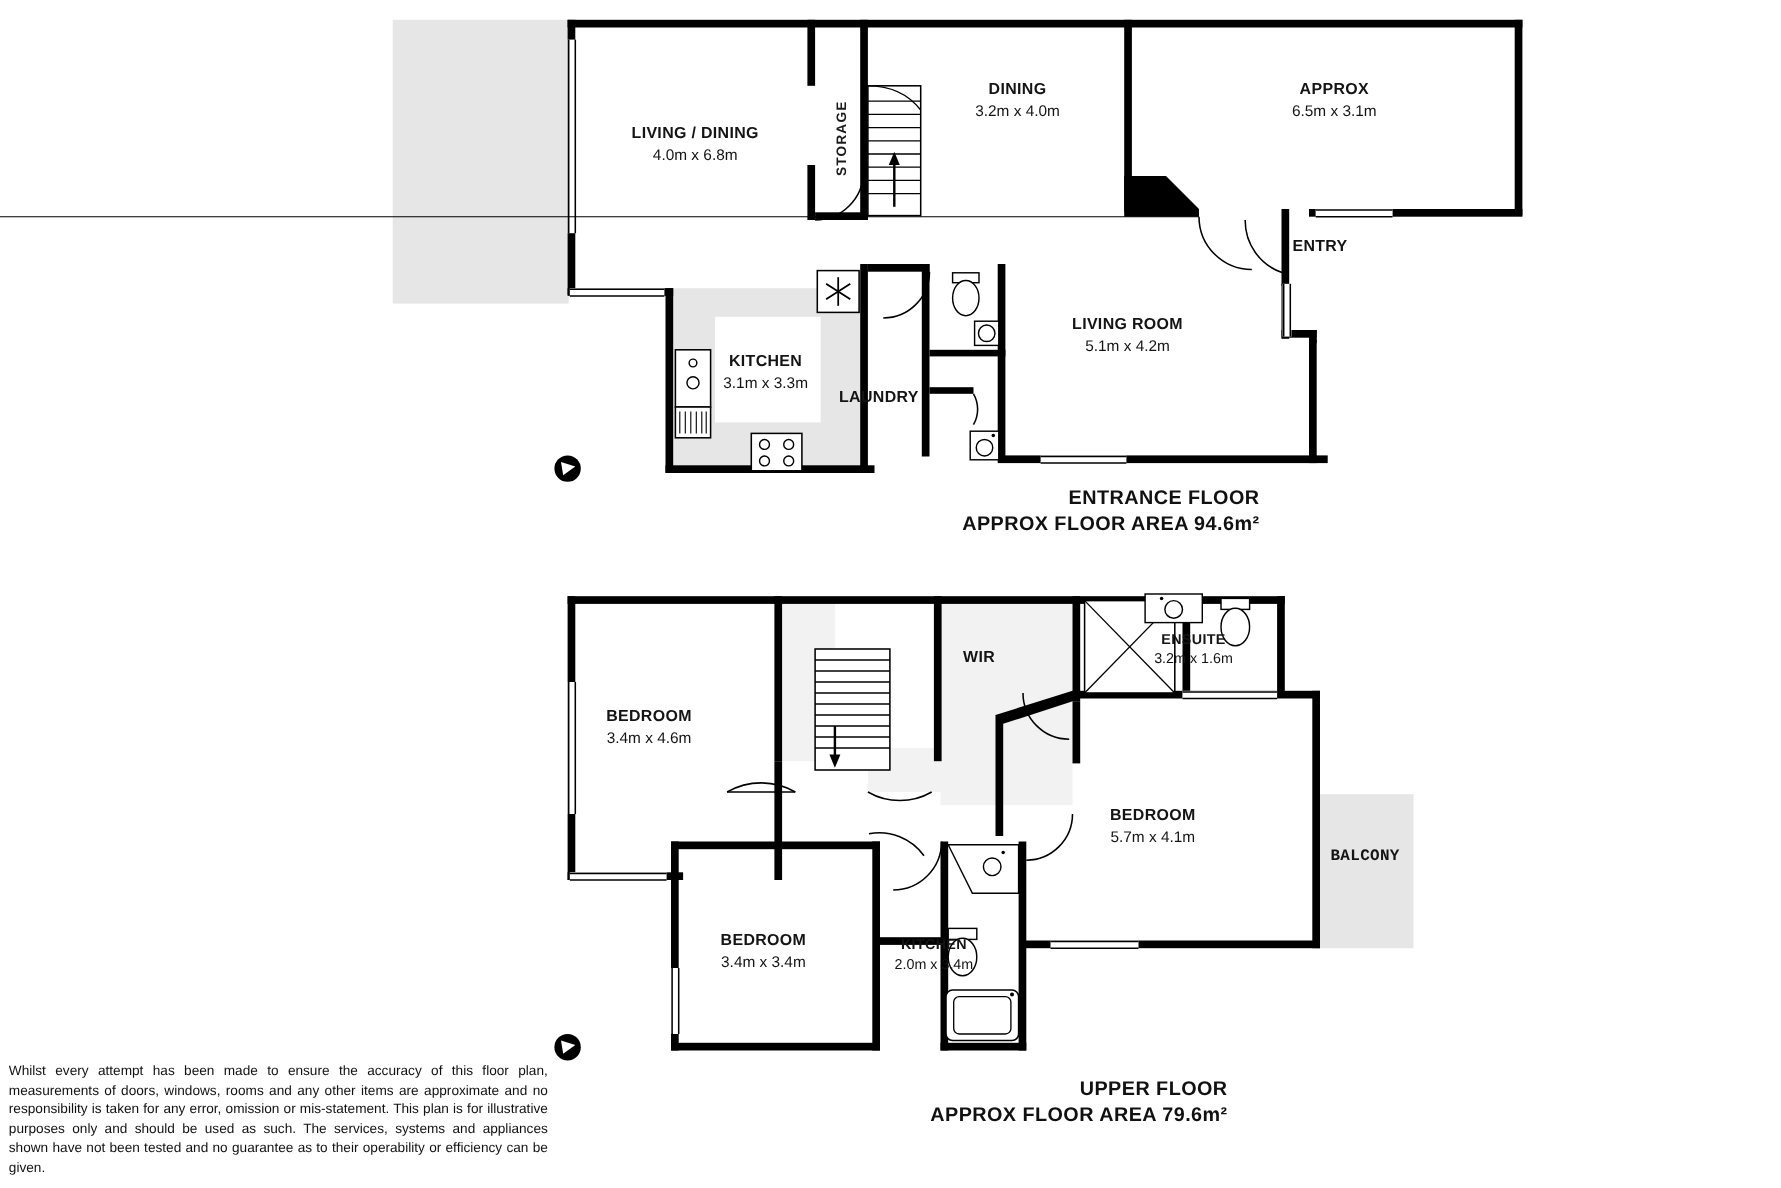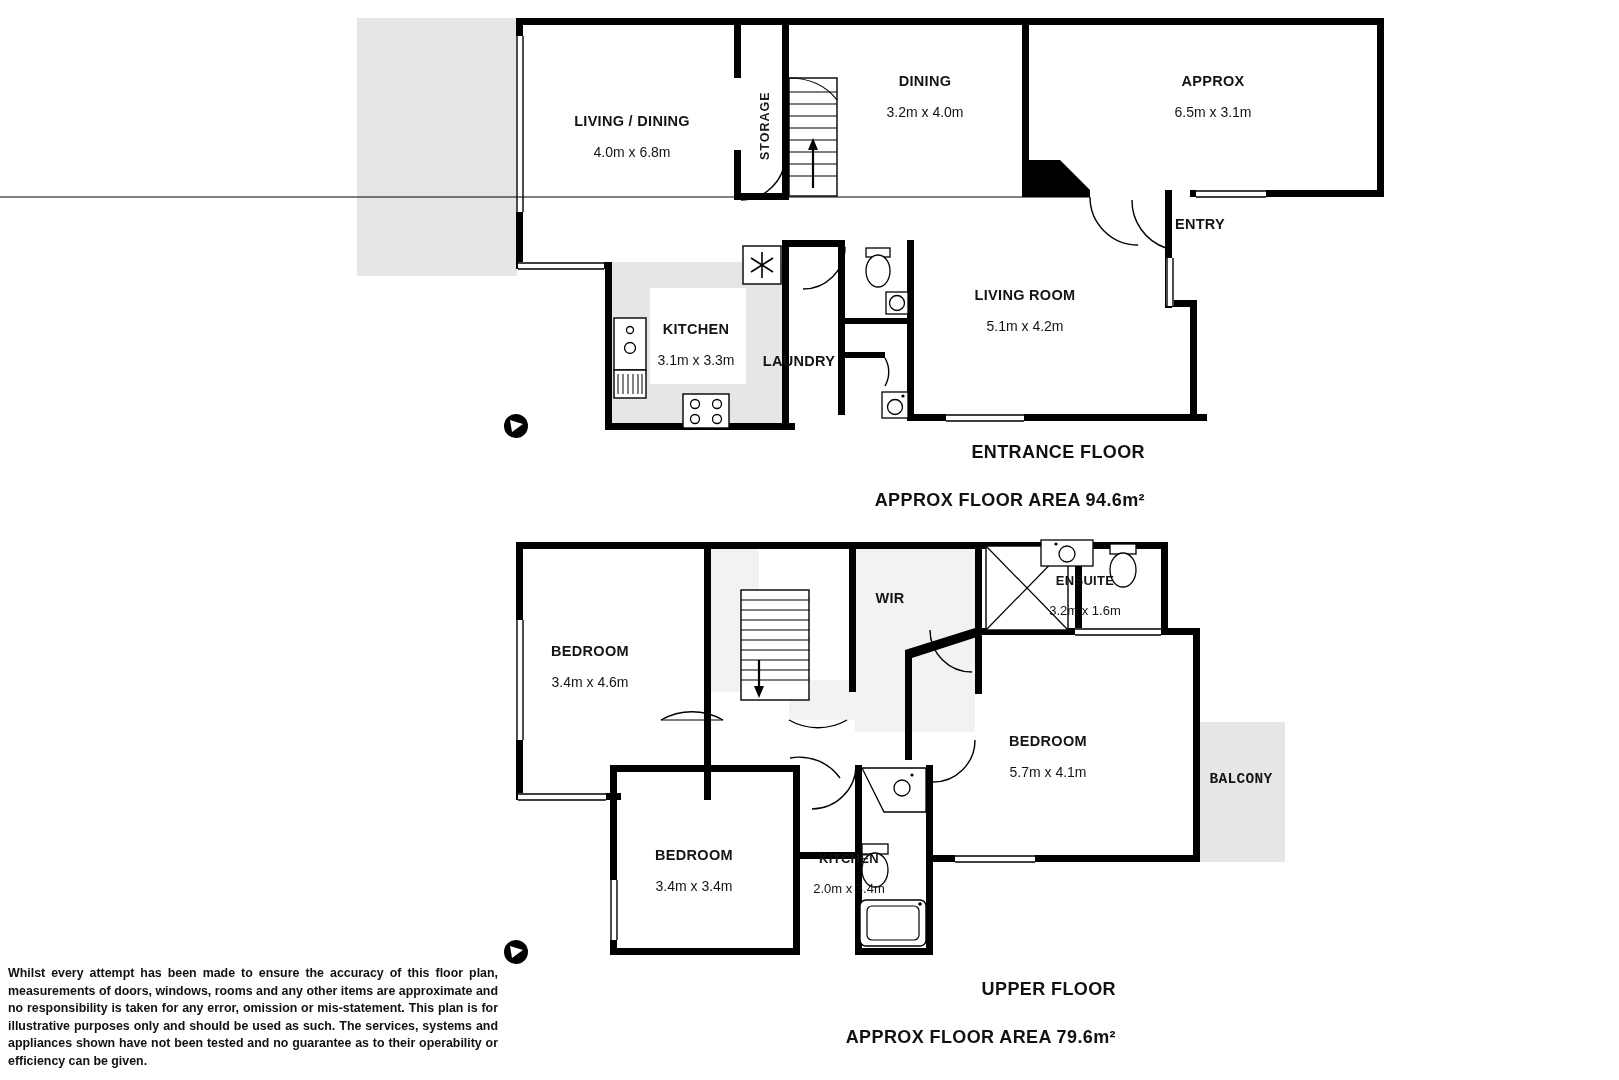--- a/index.html
+++ b/index.html
@@ -31,21 +31,21 @@
     display: block;
     font-weight: bold;
     font-size: 14.5px;
     letter-spacing: 0.3px;
     color: #141414;
   }
   .label .dim {
     display: block;
     font-size: 14px;
     color: #141414;
-    margin-top: 14px;
+    margin-top: 2px;
   }
   .label.small .name { font-size: 13px; }
   .label.small .dim { font-size: 13px; }
   .vlabel {
     position: absolute;
     font-weight: bold;
     font-size: 12.5px;
     letter-spacing: 1px;
     transform: rotate(-90deg);
     transform-origin: center center;
@@ -58,32 +58,30 @@
     font-size: 18px;
     font-weight: bold;
     letter-spacing: 0.4px;
     line-height: 1.35;
     color: #111;
   }
   .floor-title .area {
     display: block;
     font-size: 18px;
     font-weight: bold;
-    margin-top: 24px;
   }
   .disclaimer {
     position: absolute;
     left: 8px;
     top: 965px;
     width: 490px;
     font-size: 12.4px;
     line-height: 1.42;
     text-align: justify;
     color: #111;
-    font-weight: bold;
   }
   svg { display: block; overflow: visible; }
 </style>
 </head>
 <body>
 
 <div id="page">
 
   <div class="plan" style="left:0;top:0;width:1619px;height:500px;">
 

